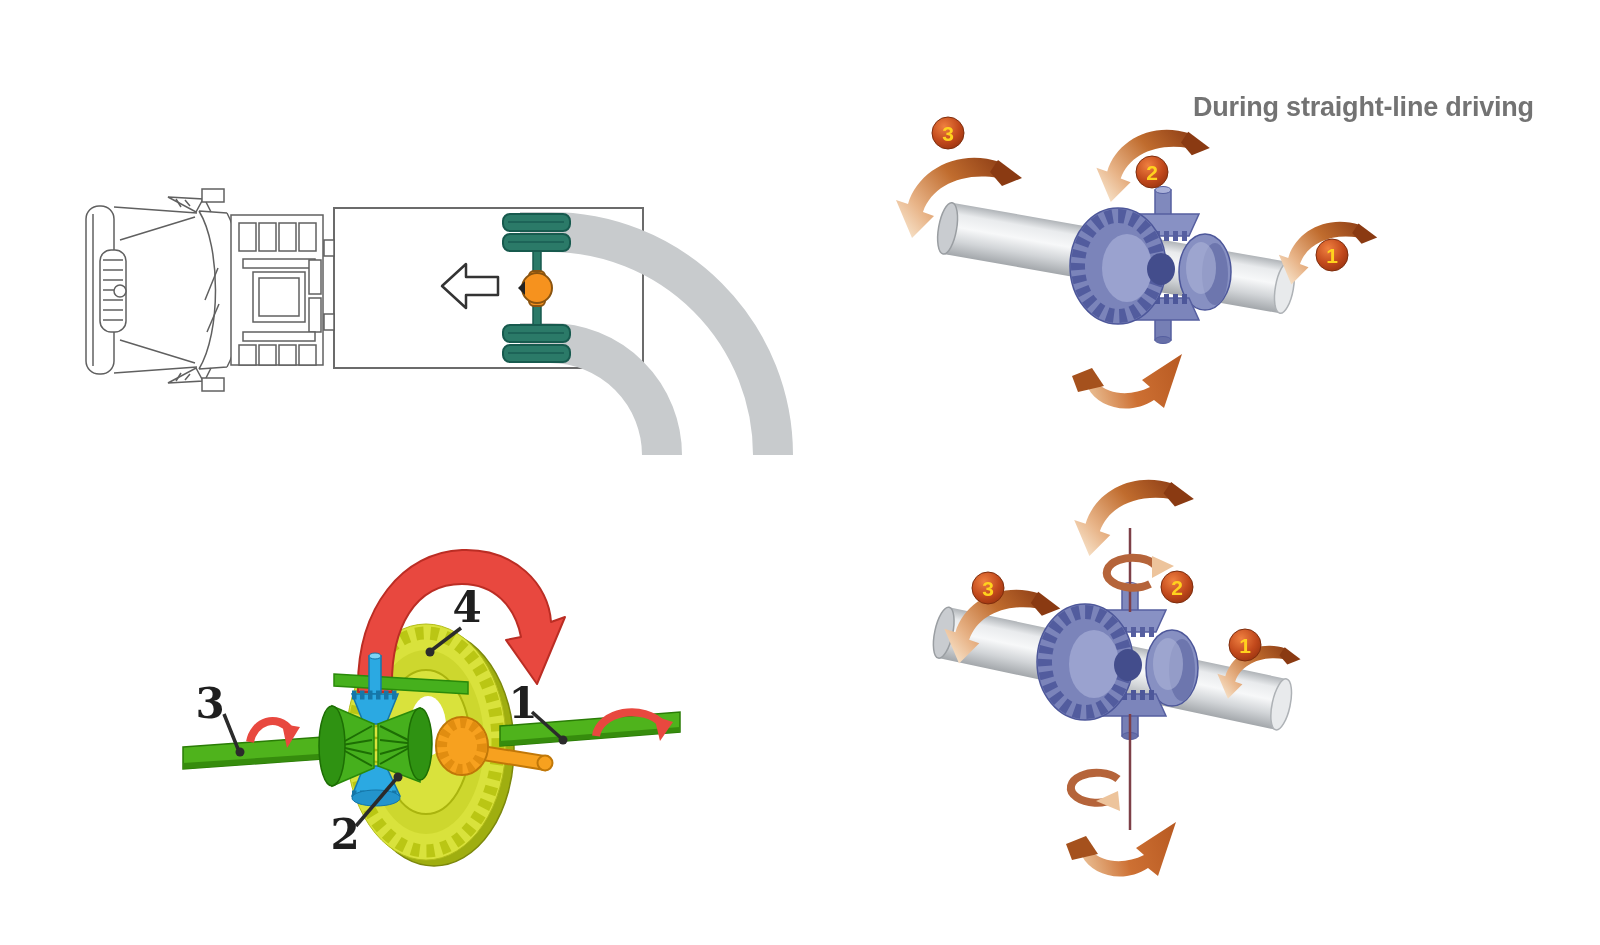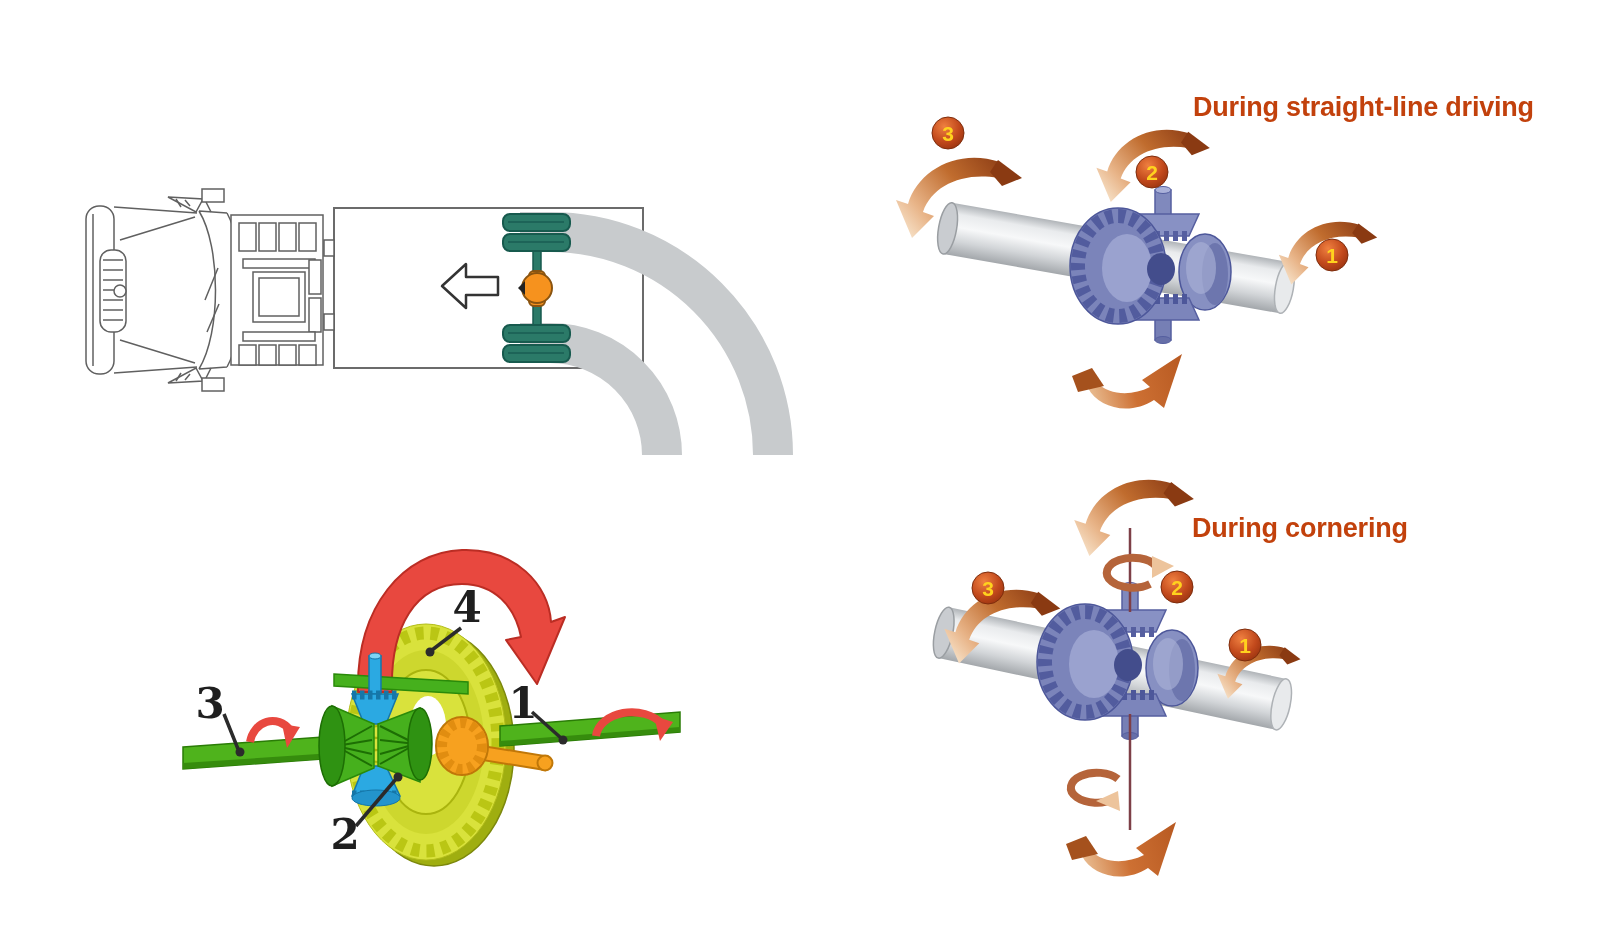--- a/index.html
+++ b/index.html
@@ -1,19 +1,19 @@
 <!DOCTYPE html>
 <html><head>
 <meta charset="utf-8">
 <style>
   html,body{margin:0;padding:0;background:#fff;}
   #stage{position:relative;width:1600px;height:945px;background:#ffffff;overflow:hidden;
          font-family:"Liberation Sans",sans-serif;}
   #artwork{position:absolute;left:0;top:0;}
-  .fig-title{position:absolute;font-weight:700;font-size:27px;color:#c2410c;
+  .fig-title{position:absolute;font-weight:700;font-size:27px;color:#737373;
              letter-spacing:-0.2px;white-space:nowrap;}
   #title-straight{left:1193px;top:92px;}
   #title-cornering{left:1192px;top:513px;}
 </style>
 </head>
 <body>
 
 <div id="stage">
 
 <svg id="artwork" width="1600" height="945" viewBox="0 0 1600 945">
@@ -291,15 +291,14 @@
       <g>
         <line x1="532" y1="712" x2="561" y2="738" stroke="#2b2b2b" stroke-width="3.5"></line>
         <circle cx="563" cy="740" r="4.5" fill="#2b2b2b"></circle>
         <text x="523" y="718" text-anchor="middle">1</text>
       </g>
     </g>
   </g>
 </svg>
 
 <div id="title-straight" class="fig-title">During straight-line driving</div>
-<div id="title-cornering" class="fig-title">During cornering</div>
 
 </div>
 
 </body></html>

